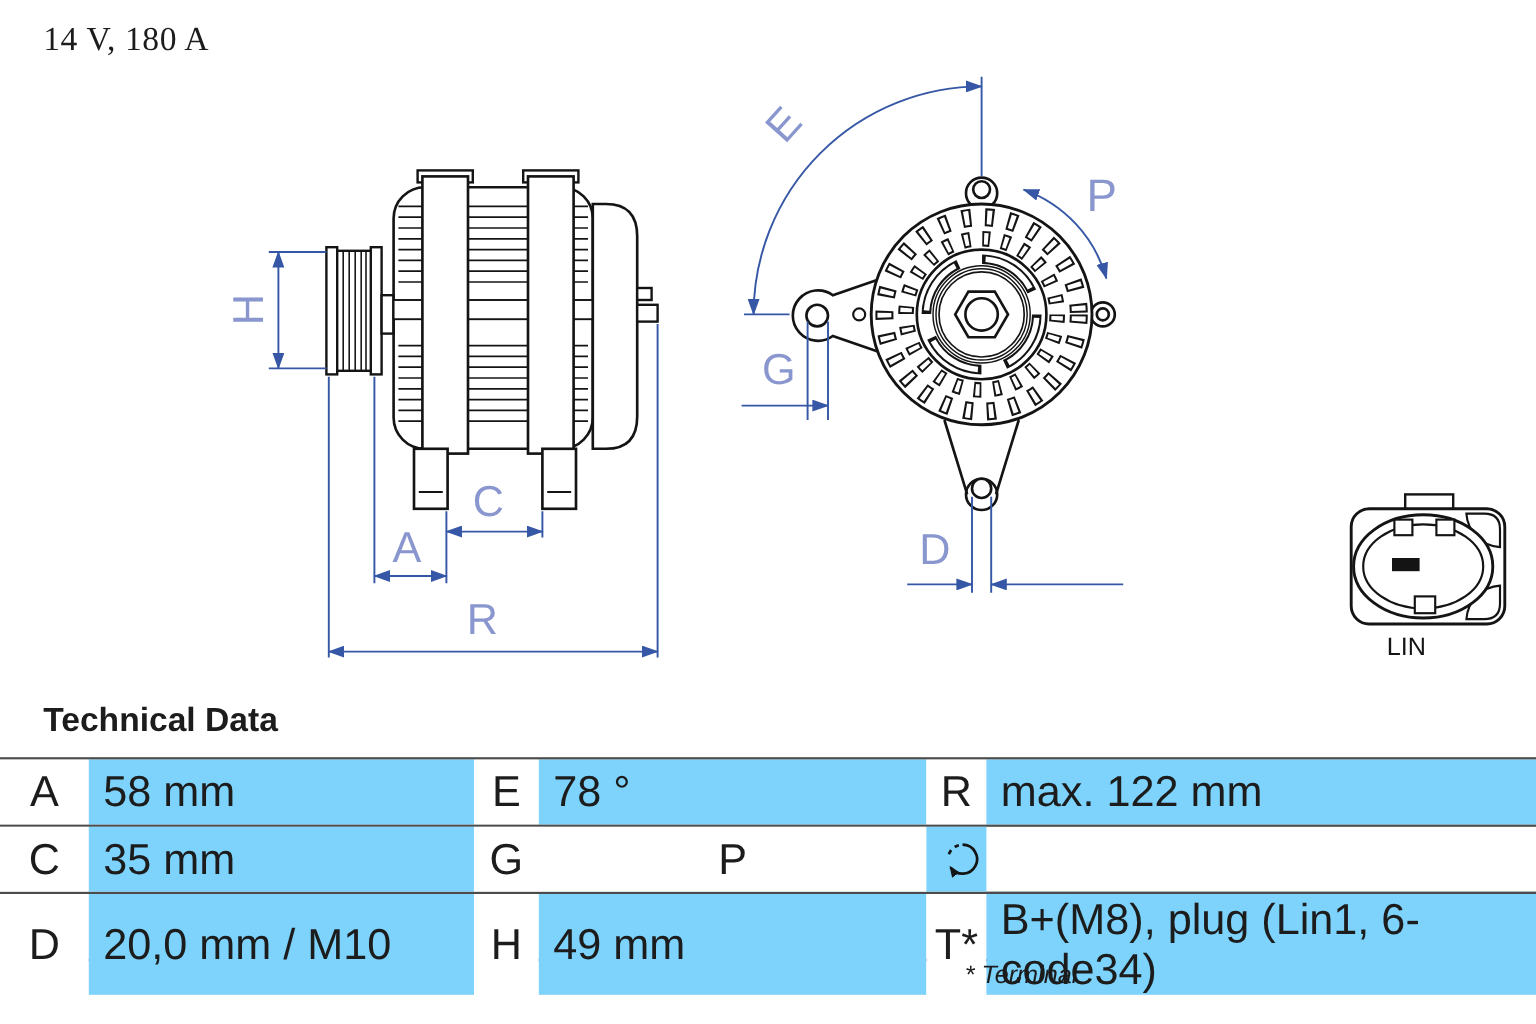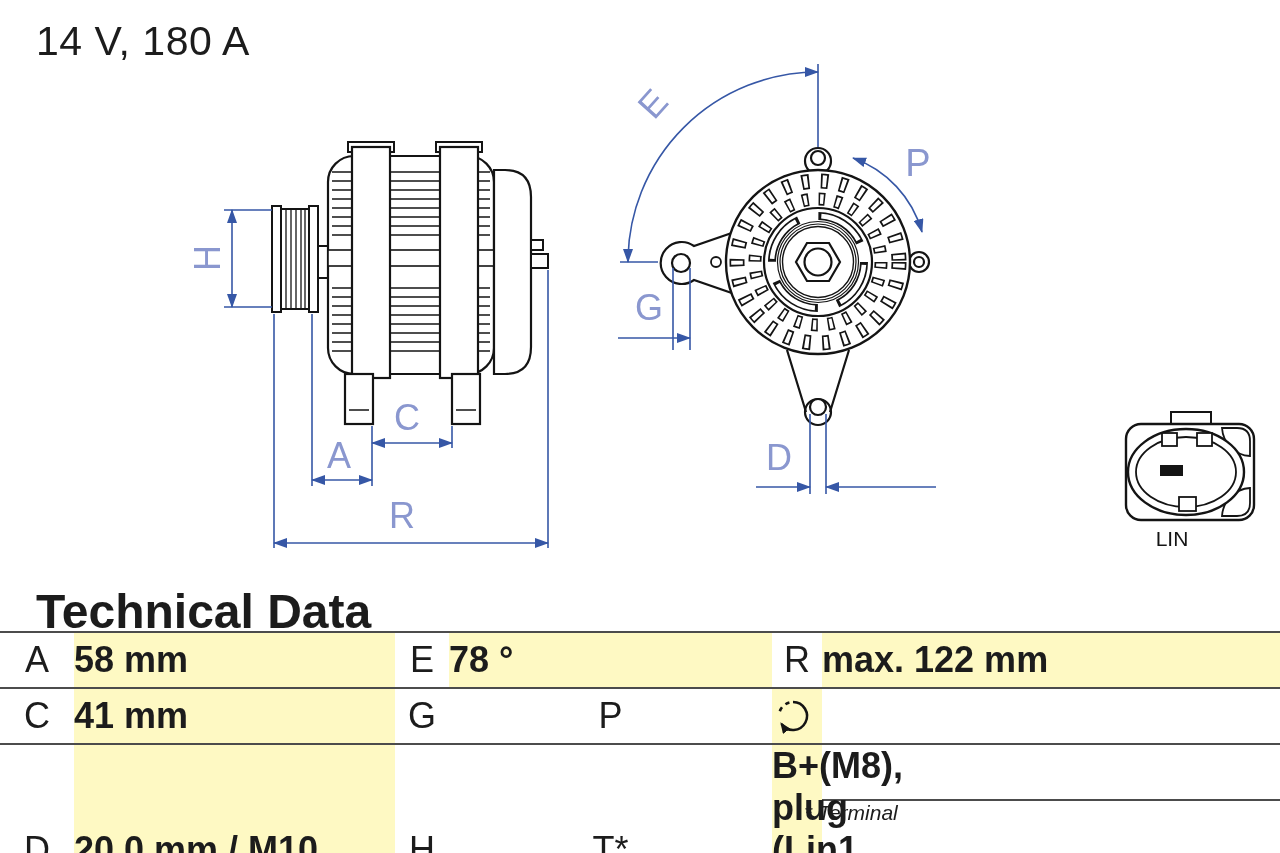--- a/index.html
+++ b/index.html
@@ -1,26 +1,26 @@
 <!DOCTYPE html>
 <html><head>
 <meta charset="utf-8">
 <style>
   html,body{margin:0;padding:0;background:#fff;}
   .page{position:relative;width:1280px;height:853px;background:#ffffff;overflow:hidden;
         font-family:"Liberation Sans",sans-serif;color:#1c1c1c;}
-  .title{position:absolute;left:36px;top:18px;font-size:41px;letter-spacing:0.5px;}
+  .title{position:absolute;left:36px;top:18px;font-size:28px;letter-spacing:0.5px;font-family:Liberation Serif, serif;}
   .drawing-svg{position:absolute;left:0;top:0;}
-  .td-heading{position:absolute;left:36px;top:584px;font-size:48px;font-weight:bold;}
+  .td-heading{position:absolute;left:36px;top:584px;font-size:28px;font-weight:bold;}
   .tbl{position:absolute;left:0;top:631px;width:1280px;}
   .trow{display:grid;grid-template-columns:74px 321px 54px 323px 50px 1fr;
         height:54px;border-top:2px solid #4c4c4c;font-size:36px;}
   .trow.last{border-bottom:2px solid #4c4c4c;}
   .kcell{background:#fff;display:flex;align-items:center;justify-content:center;}
-  .vcell{background:#fef9c3;display:flex;align-items:center;font-weight:bold;}
+  .vcell{background:#7dd3fc;display:flex;align-items:center;padding-left:12px;}
   .footnote{position:absolute;left:804px;top:801px;font-size:21px;font-style:italic;}
   .roticon{display:block;}
 </style>
 </head>
 <body>
 
 <div class="page">
 
   <div class="title">14 V, 180 A</div>
 
@@ -165,39 +165,40 @@
     <div class="trow">
       <div class="kcell">A</div>
       <div class="vcell">58 mm</div>
       <div class="kcell">E</div>
       <div class="vcell">78 °</div>
       <div class="kcell">R</div>
       <div class="vcell">max. 122 mm</div>
     </div>
     <div class="trow">
       <div class="kcell">C</div>
-      <div class="vcell">41 mm</div>
+      <div class="vcell">35 mm</div>
       <div class="kcell">G</div>
       <div class="kcell">P</div>
       <div class="vcell">
         <svg class="roticon" width="44" height="40" viewBox="0 0 44 40">
           <defs>
             <marker id="arK" markerUnits="userSpaceOnUse" markerWidth="11" markerHeight="9" refX="9" refY="4.5" orient="auto">
               <path d="M0,0 L11,4.5 L0,9 Z" fill="#141414"></path>
             </marker>
           </defs>
           <path d="M21,6 A14 14 0 1 1 9.5,28" fill="none" stroke="#141414" stroke-width="2.6" marker-end="url(#arK)"></path>
           <path d="M7.8,15.2 A14 14 0 0 1 17.4,6.5" fill="none" stroke="#141414" stroke-width="2.6" stroke-dasharray="4.5 4.5"></path>
         </svg>
       </div>
     </div>
     <div class="trow last">
       <div class="kcell">D</div>
       <div class="vcell">20,0 mm / M10</div>
       <div class="kcell">H</div>
+      <div class="vcell">49 mm</div>
       <div class="kcell">T*</div>
       <div class="vcell">B+(M8), plug (Lin1, 6-code34)</div>
     </div>
   </div>
 
   <div class="footnote">* Terminal</div>
 
 </div>
 
 </body></html>

